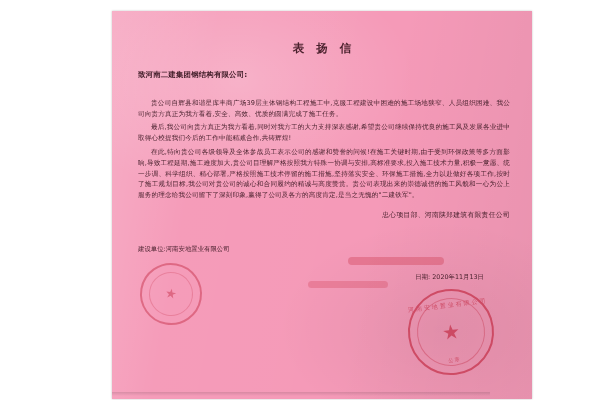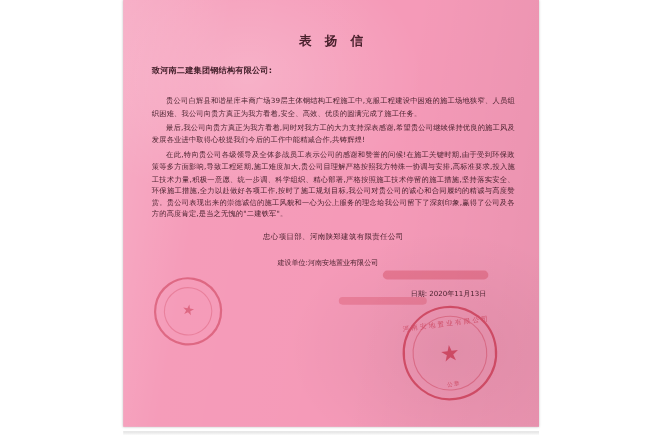--- a/index.html
+++ b/index.html
@@ -14,22 +14,22 @@
     position: relative;
     width: 600px;
     height: 400px;
     background: #ffffff;
     overflow: hidden;
   }
   
   .sheet {
     position: absolute;
     left: 112px;
-    top: 0;
-    width: 378px;
+    top: 11px;
+    width: 420px;
     height: 388px;
     background: #f59ab8;
     background-image:
       linear-gradient(100deg, rgba(255,255,255,0.20) 0%, rgba(255,255,255,0.02) 22%, rgba(0,0,0,0.00) 60%, rgba(0,0,0,0.05) 100%);
     box-shadow: 0 0 2px rgba(0,0,0,0.25);
   }
   
   .sheen {
     position: absolute;
     left: 0; top: 0; right: 0; bottom: 0;
@@ -72,27 +72,27 @@
     text-align: justify;
     text-indent: 13px;
     margin: 0 0 4px 0;
     letter-spacing: 0.15px;
   }
   .para.tight { margin-bottom: 3px; }
   .closing {
     font-size: 6.8px;
     color: #34121c;
     opacity: 0.9;
-    text-align: center;
+    text-align: right;
     margin-top: 10px;
     letter-spacing: 0.3px;
   }
   .sign-block {
-    margin-top: 14px;
-    text-align: center;
+    margin-top: 24px;
+    text-align: left;
     font-size: 6.4px;
     line-height: 11px;
     color: #34121c;
     opacity: 0.9;
     padding-right: 10px;
   }
   .sign-block div { white-space: nowrap; }
   .sign-date {
     margin-top: 18px;
     text-align: right;

